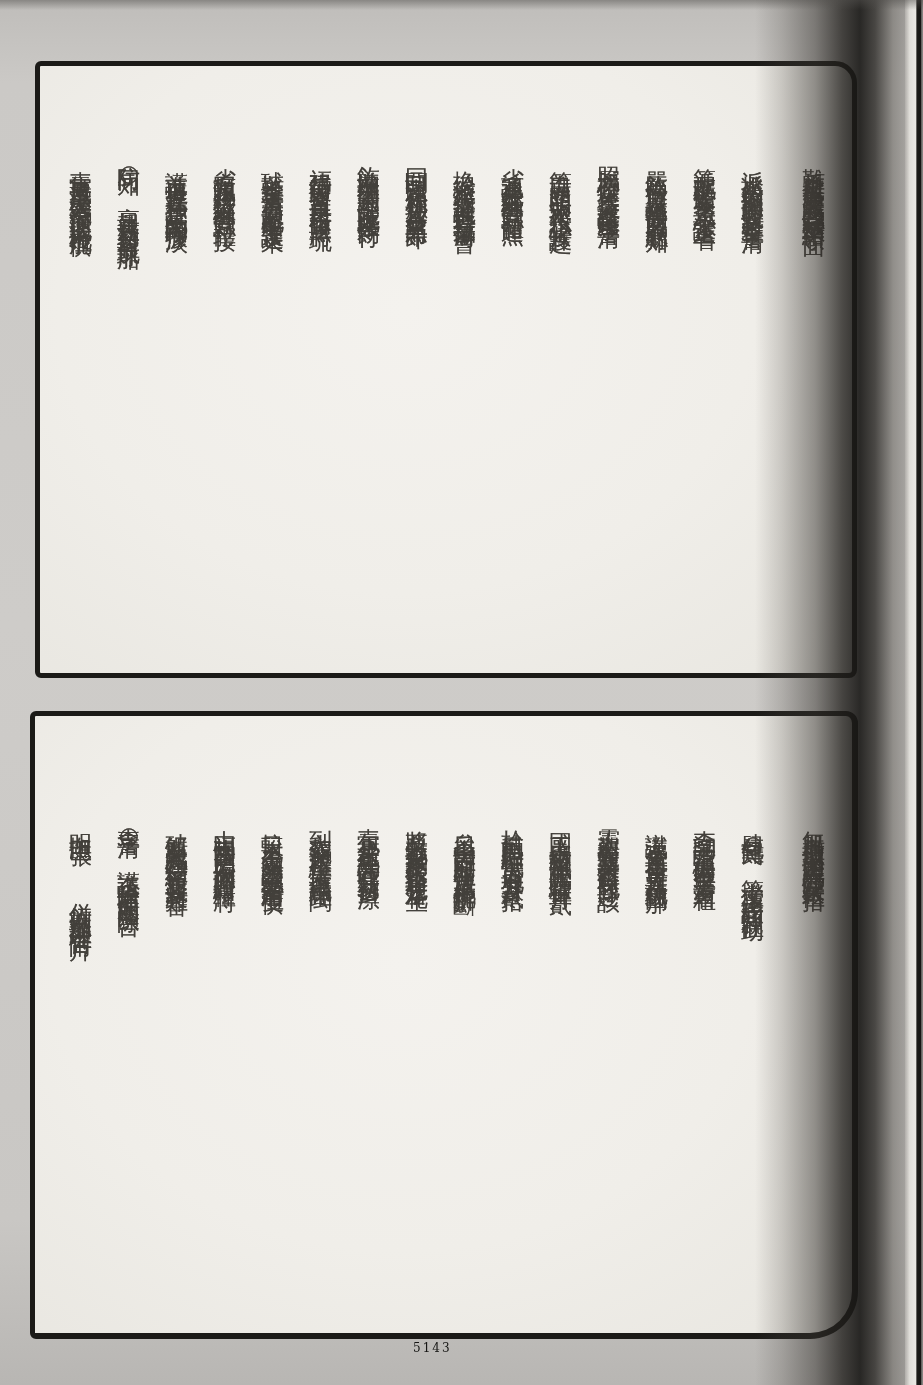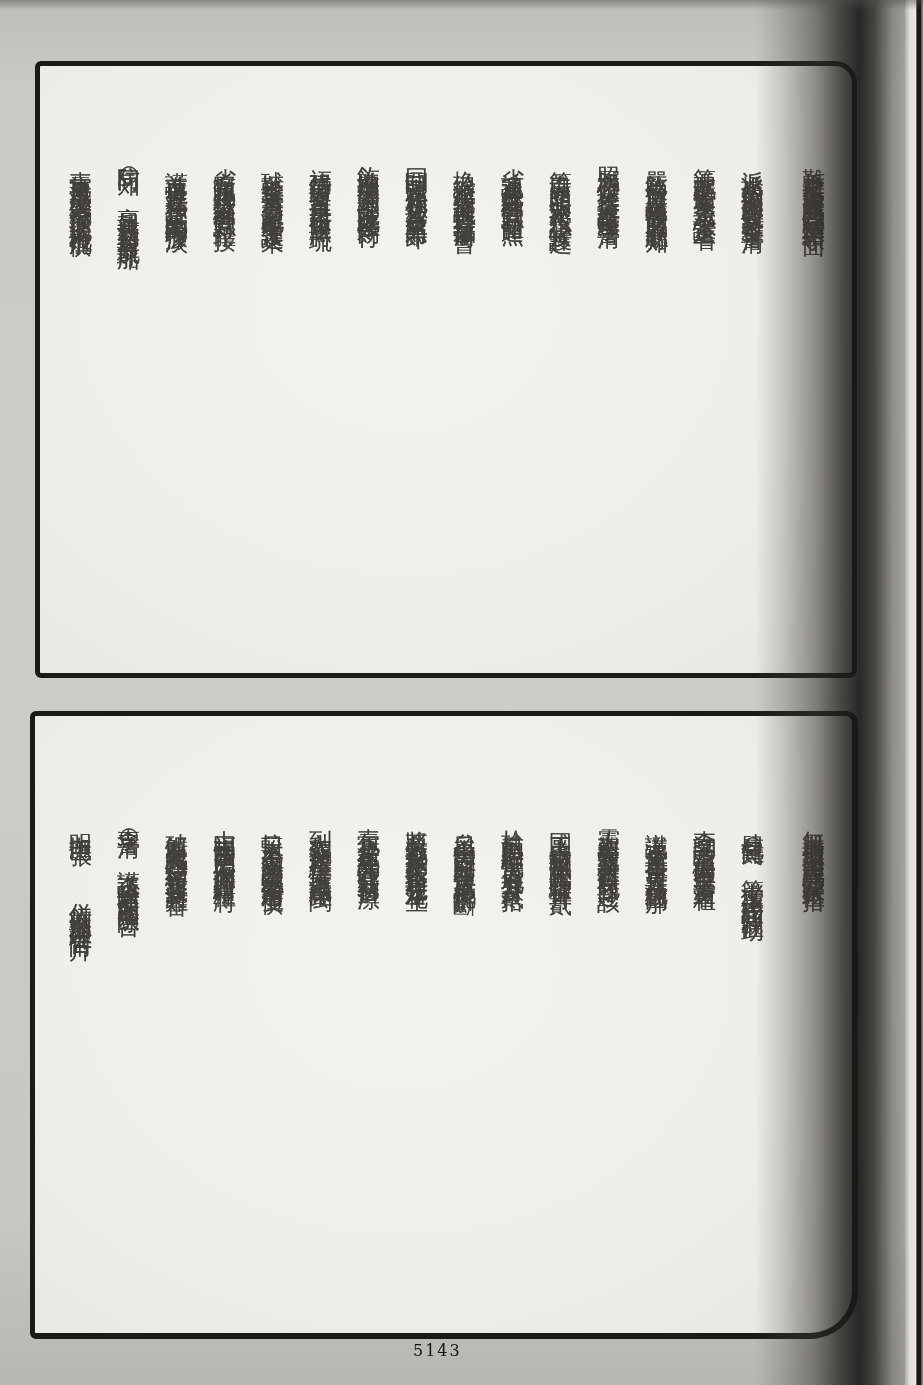--- a/index.html
+++ b/index.html
@@ -38,21 +38,21 @@
     position:absolute; top:0; right:0; width:18px; height:100%;
     background:linear-gradient(to right,
       #b0ada9 0%, #e0ded9 26%, #eae8e3 60%, #1c1b18 66%, #151412 88%, #6e6c69 92%, #918f8c 100%);
   }
   .top-edge-shadow{
     position:absolute; top:0; left:0; width:100%; height:10px;
     background:linear-gradient(180deg, rgba(82,80,77,.5), rgba(82,80,77,0));
   }
   .page-number{
     position:absolute; left:413px; top:1341px;
-    font-size:16px; letter-spacing:2px; color:#161614;text-align:center;
+    font-size:12px; letter-spacing:2px; color:#161614;text-align:center;
   }
 </style>
 </head>
 <body>
 
 <div class="page">
 
   <div class="panel panel-top">
     <div class="cols">
       <div class="col">難番被風船隻粟穀馬匹趕緊變價給領一面</div>

